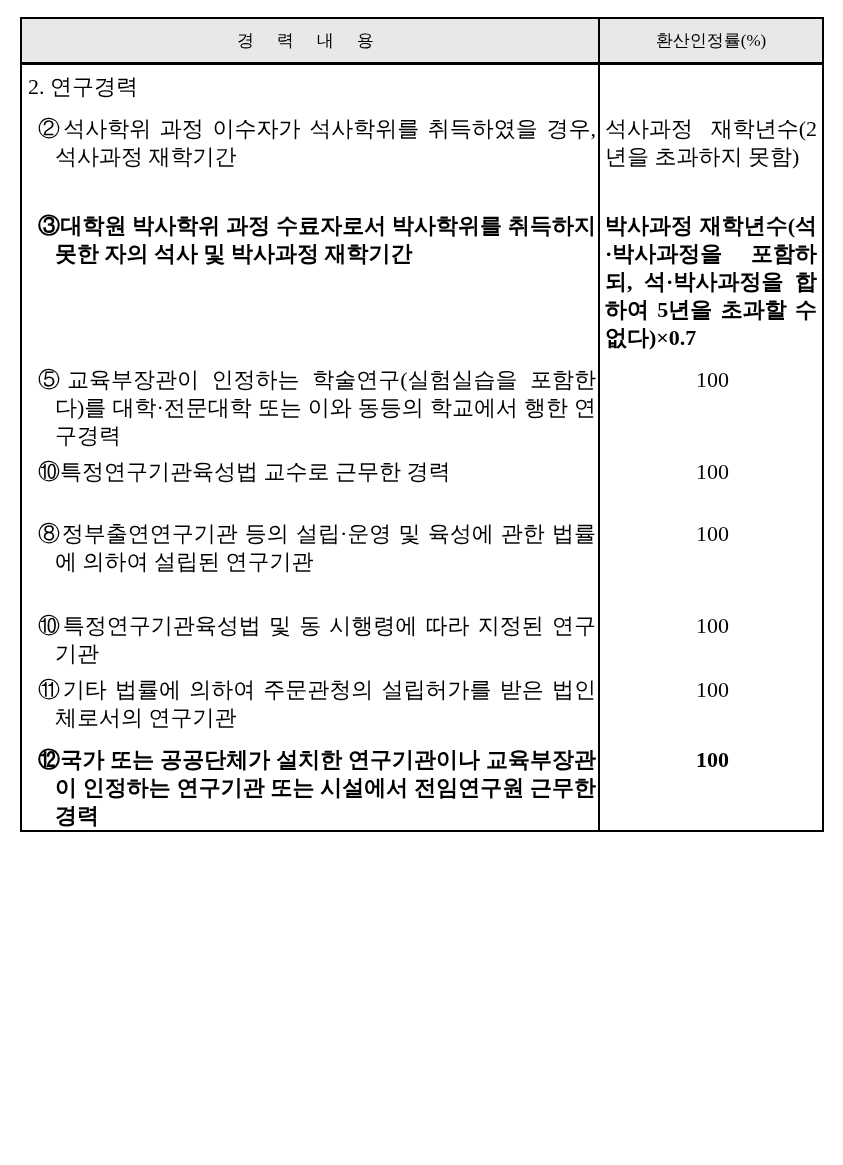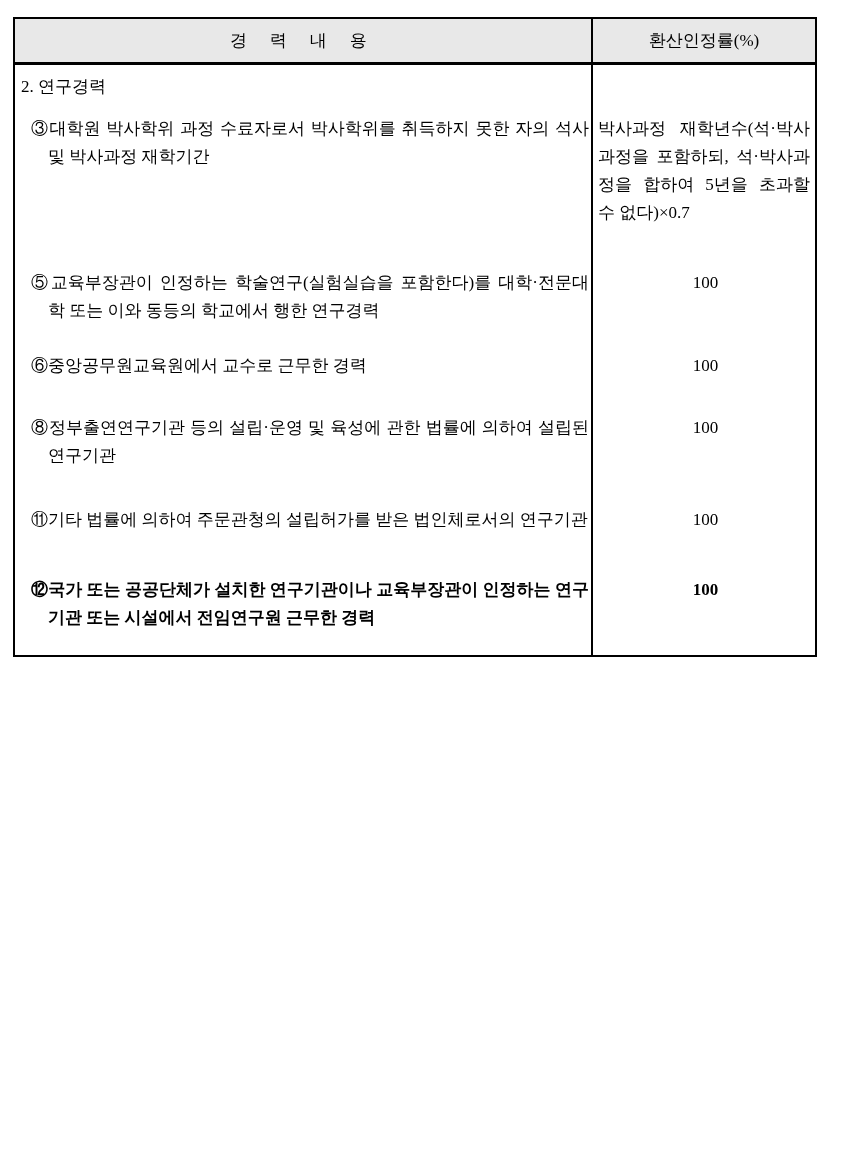--- a/index.html
+++ b/index.html
@@ -13,21 +13,21 @@
     overflow: hidden;
   }
   .page {
     position: relative;
     width: 843px;
     height: 1165px;
     background: #ffffff;
   }
   .table-wrap {
     position: absolute;
-    left: 13px;
+    left: 20px;
     top: 17px;
     border-radius: 6px;
   }
   table.career-table {
     border-collapse: collapse;
     table-layout: fixed;
     width: 802px;
     border: 2px solid #000000;
   }
   col.col-content { width: 578px; }
@@ -41,21 +41,21 @@
     text-align: center;
     vertical-align: middle;
     border-bottom: 3px solid #000000;
     overflow: hidden;
   }
   th.th-content { letter-spacing: 0.55em; }
   th + th, td + td { border-left: 2px solid #000000; }
 
   table.career-table td {
     vertical-align: top;
-    font-size: 17px;
+    font-size: 22px;
     line-height: 28px;
     overflow: hidden;
   }
   td.content-cell { padding: 8px 2px 0 16px; }
   td.rate-cell    { padding: 8px 5px 0 5px; }
   td.section-cell { padding: 8px 2px 0 6px; }
 
   p.content-text {
     margin: 0;
     padding-left: 17px;
@@ -90,43 +90,57 @@
           <th class="th-rate">환산인정률(%)</th>
         </tr>
       </thead>
       <tbody id="table-body">
         <tr id="section-row" style="height: 43px;">
           <td class="section-cell">
             <p class="section-title">2. 연구경력</p>
           </td>
           <td class="rate-cell"></td>
         </tr>
-          <tr style="height: 154px;">
+          <tr style="height: 97px;">
+    <td class="content-cell">
+      <p class="content-text">②석사학위 과정 이수자가 석사학위를 취득하였을 경우, 석사과정 재학기간</p>
+    </td>
+    <td class="rate-cell">
+              <span class="rate-body">석사과정 재학년수(2년을 초과하지 못함)</span>
+            </td>
+  </tr>
+          <tr style="height: 154px; font-weight: bold;">
     <td class="content-cell">
       <p class="content-text">③대학원 박사학위 과정 수료자로서 박사학위를 취득하지 못한 자의 석사 및 박사과정 재학기간</p>
     </td>
     <td class="rate-cell">
               <span class="rate-body">박사과정 재학년수(석·박사과정을 포함하되, 석·박사과정을 합하여 5년을 초과할 수 없다)×0.7</span>
             </td>
   </tr>
           <tr style="height: 83px;">
     <td class="content-cell">
       <p class="content-text">⑤교육부장관이 인정하는 학술연구(실험실습을 포함한다)를 대학·전문대학 또는 이와 동등의 학교에서 행한 연구경력</p>
     </td>
     <td class="rate-cell rate-center">100</td>
   </tr>
           <tr style="height: 62px;">
     <td class="content-cell">
-      <p class="content-text">⑥중앙공무원교육원에서 교수로 근무한 경력</p>
+      <p class="content-text">⑩특정연구기관육성법 교수로 근무한 경력</p>
     </td>
     <td class="rate-cell rate-center">100</td>
   </tr>
           <tr style="height: 92px;">
     <td class="content-cell">
       <p class="content-text">⑧정부출연연구기관 등의 설립·운영 및 육성에 관한 법률에 의하여 설립된 연구기관</p>
+    </td>
+    <td class="rate-cell rate-center">100</td>
+  </tr>
+          <tr style="height: 60px;">
+    <td class="content-cell">
+      <p class="content-text">⑩특정연구기관육성법 및 동 시행령에 따라 지정된 연구기관</p>
     </td>
     <td class="rate-cell rate-center">100</td>
   </tr>
           <tr style="height: 70px;">
     <td class="content-cell">
       <p class="content-text">⑪기타 법률에 의하여 주문관청의 설립허가를 받은 법인체로서의 연구기관</p>
     </td>
     <td class="rate-cell rate-center">100</td>
   </tr>
           <tr style="height: 88px; font-weight: bold;">

